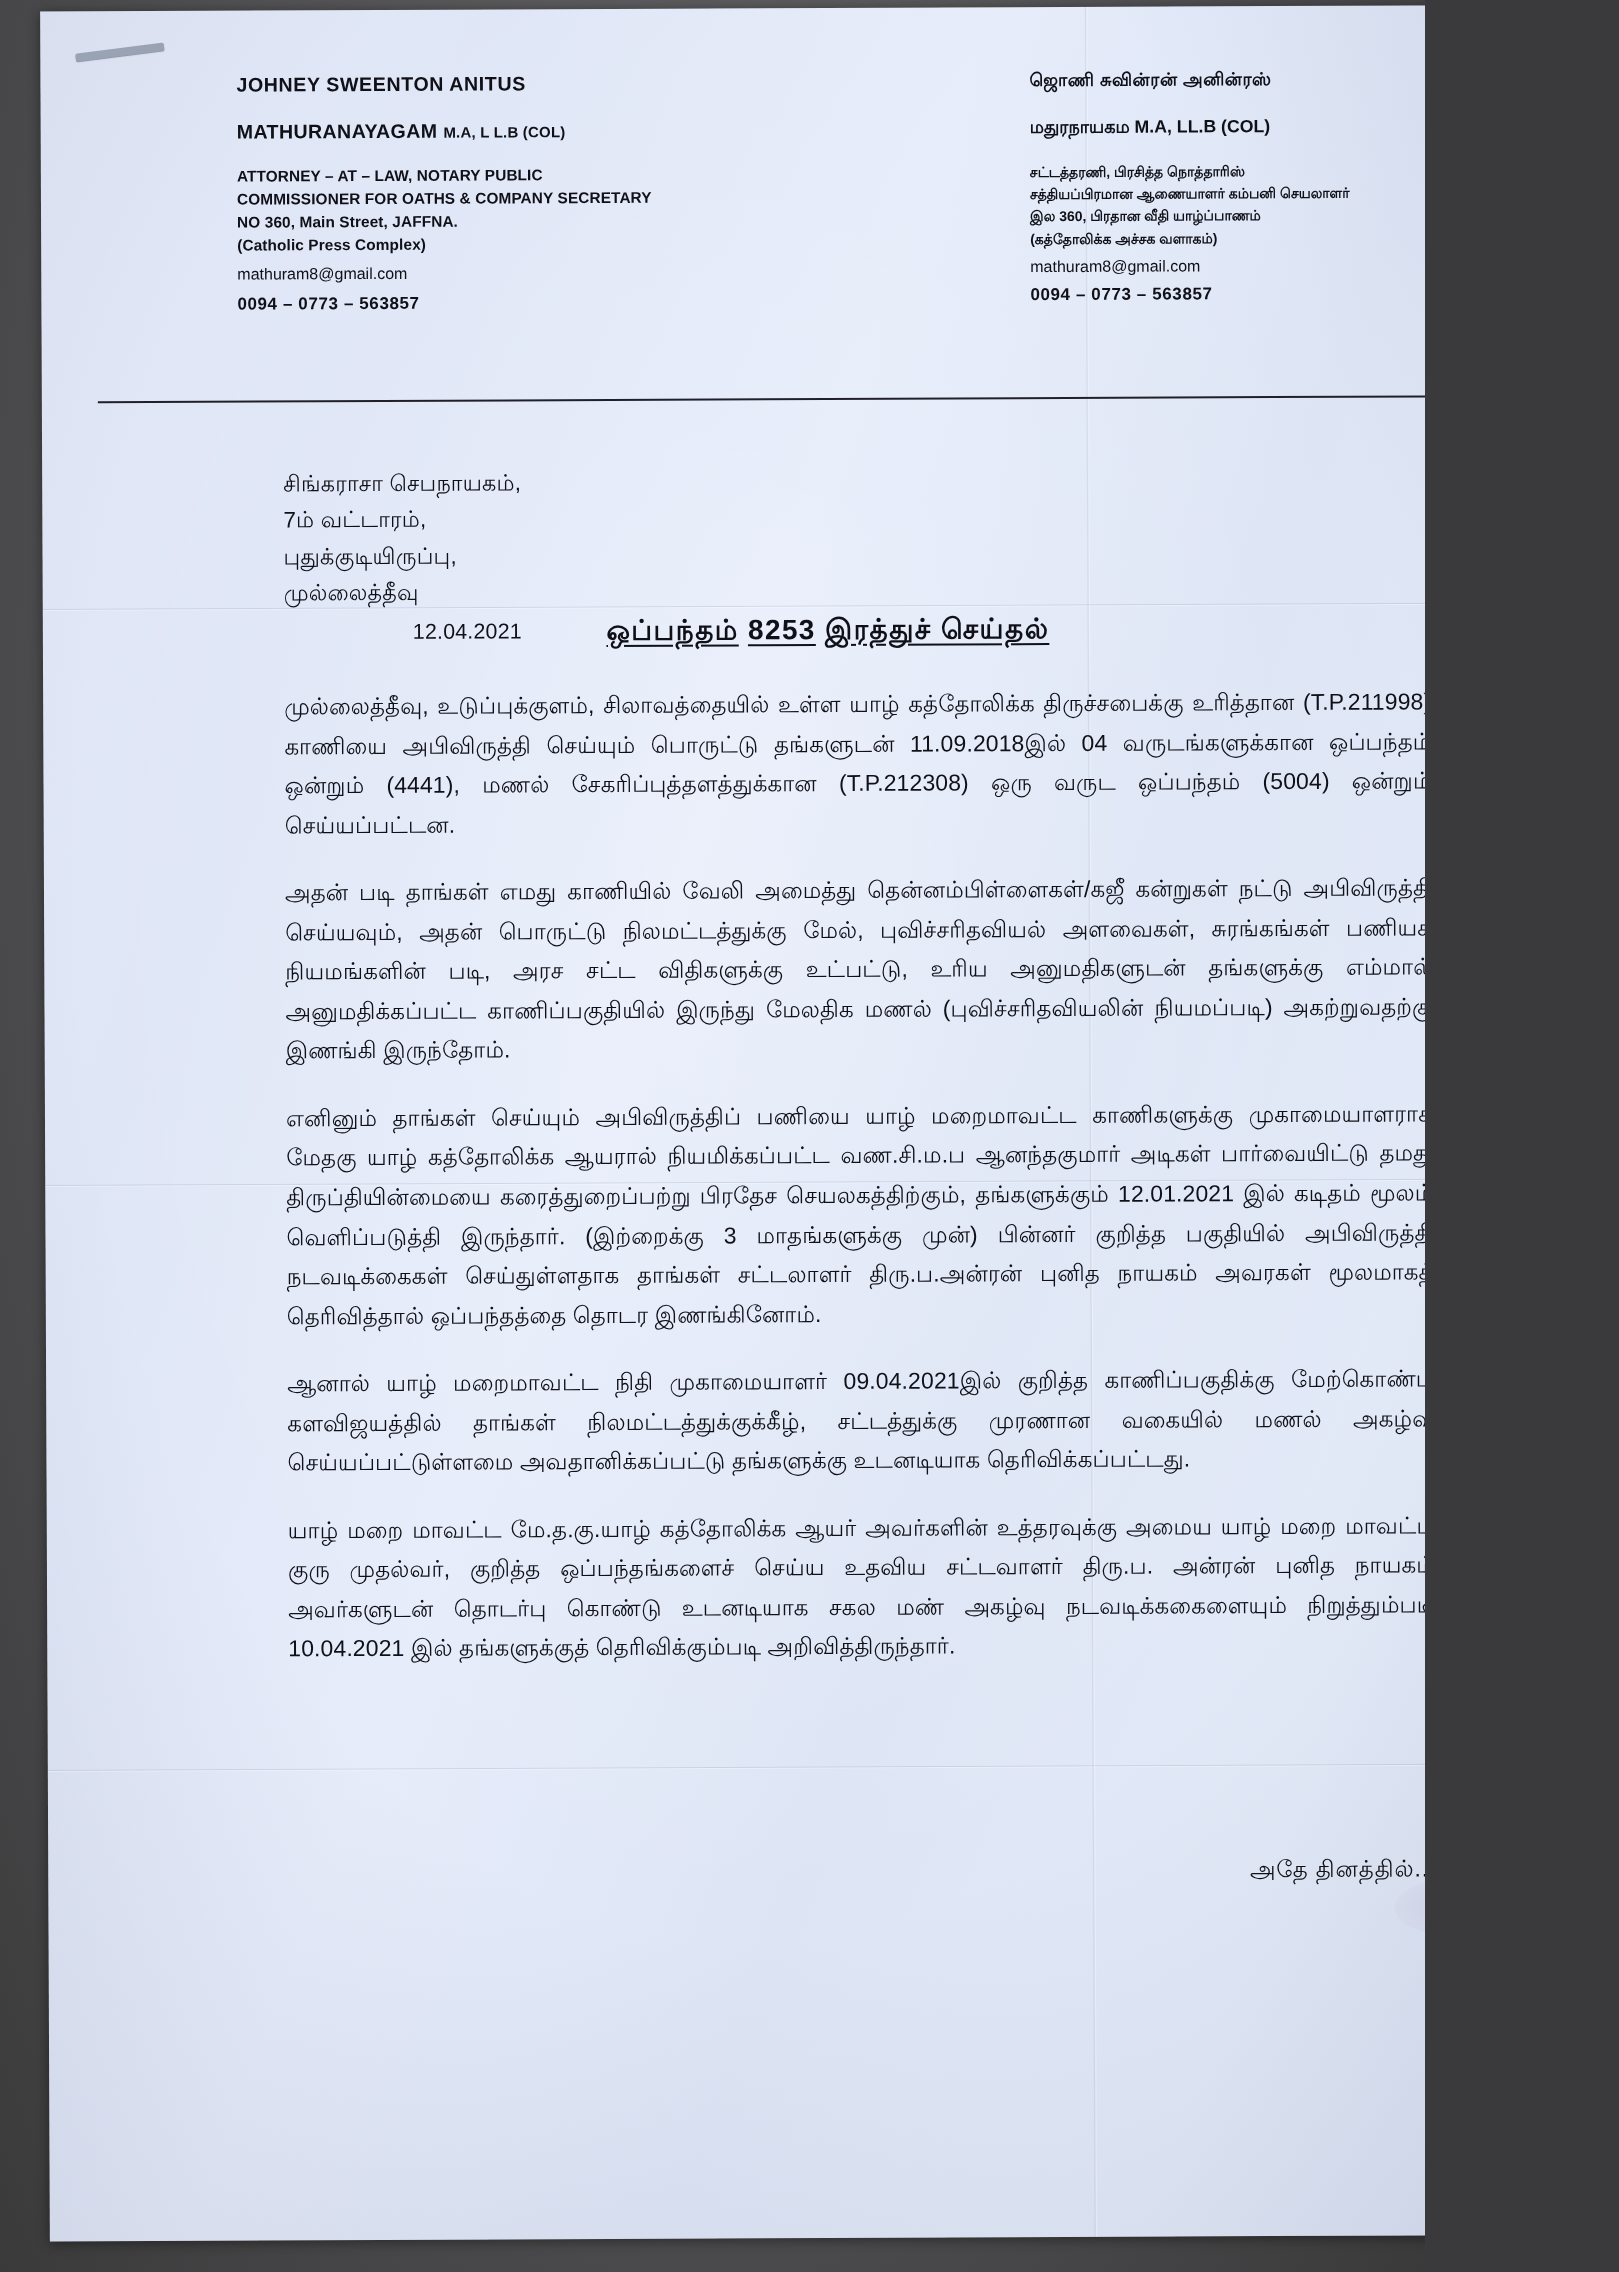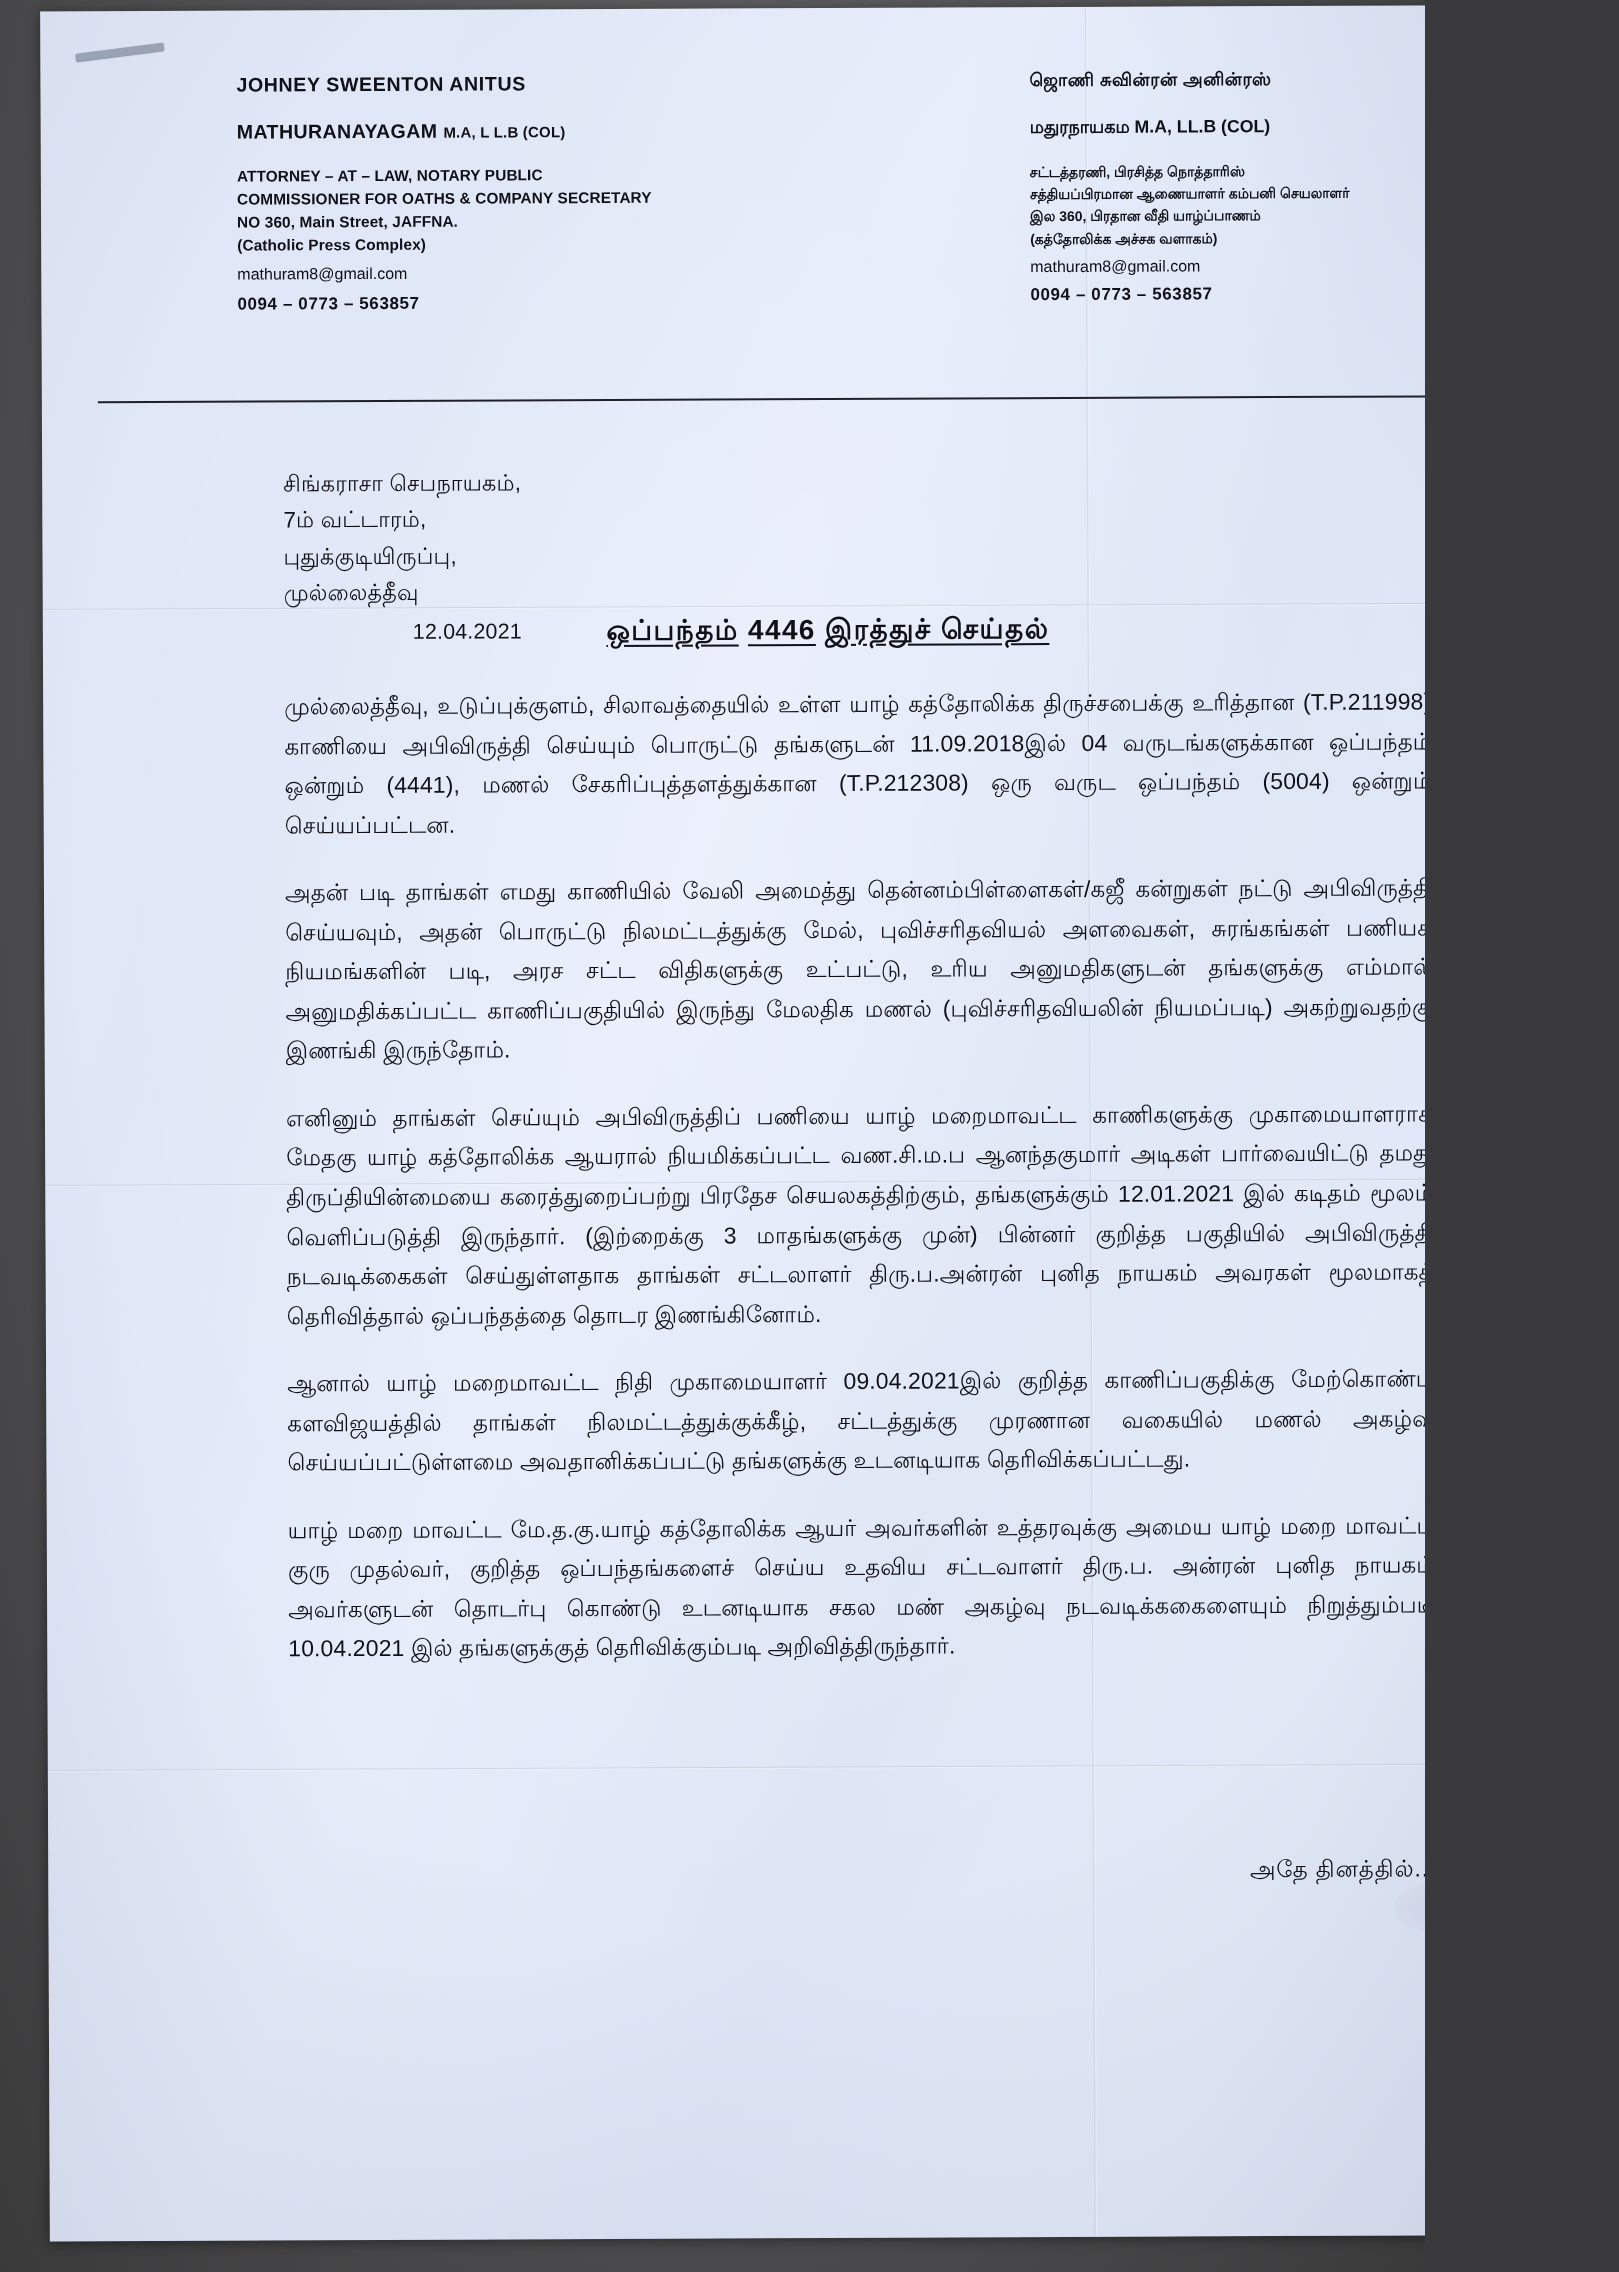--- a/index.html
+++ b/index.html
@@ -306,21 +306,21 @@
       <div class="addr">
         <div>சிங்கராசா செபநாயகம்,</div>
         <div>7ம் வட்டாரம்,</div>
         <div>புதுக்குடியிருப்பு,</div>
         <div>முல்லைத்தீவு</div>
         <div class="date">12.04.2021</div>
       </div>
 
       <div class="doc-title">
         <span class="underline">ஒப்பந்தம்</span>
-        <span class="underline">4446</span>
+        <span class="underline">8253</span>
         <span class="underline">இரத்துச் செய்தல்</span>
       </div>
 
       <div class="body-text">
         <p>முல்லைத்தீவு, உடுப்புக்குளம், சிலாவத்தையில் உள்ள யாழ் கத்தோலிக்க திருச்சபைக்கு உரித்தான (T.P.211998) காணியை அபிவிருத்தி செய்யும் பொருட்டு தங்களுடன் 11.09.2018இல் 04 வருடங்களுக்கான ஒப்பந்தம் ஒன்றும் (4441), மணல் சேகரிப்புத்தளத்துக்கான (T.P.212308) ஒரு வருட ஒப்பந்தம் (5004) ஒன்றும் செய்யப்பட்டன.</p>
         <p>அதன் படி தாங்கள் எமது காணியில் வேலி அமைத்து தென்னம்பிள்ளைகள்/கஜீ கன்றுகள் நட்டு அபிவிருத்தி செய்யவும், அதன் பொருட்டு நிலமட்டத்துக்கு மேல், புவிச்சரிதவியல் அளவைகள், சுரங்கங்கள் பணியக நியமங்களின் படி, அரச சட்ட விதிகளுக்கு உட்பட்டு, உரிய அனுமதிகளுடன் தங்களுக்கு எம்மால் அனுமதிக்கப்பட்ட காணிப்பகுதியில் இருந்து மேலதிக மணல் (புவிச்சரிதவியலின் நியமப்படி) அகற்றுவதற்கு இணங்கி இருந்தோம்.</p>
         <p>எனினும் தாங்கள் செய்யும் அபிவிருத்திப் பணியை யாழ் மறைமாவட்ட காணிகளுக்கு முகாமையாளராக மேதகு யாழ் கத்தோலிக்க ஆயரால் நியமிக்கப்பட்ட வண.சி.ம.ப ஆனந்தகுமார் அடிகள் பார்வையிட்டு தமது திருப்தியின்மையை கரைத்துறைப்பற்று பிரதேச செயலகத்திற்கும், தங்களுக்கும் 12.01.2021 இல் கடிதம் மூலம் வெளிப்படுத்தி இருந்தார். (இற்றைக்கு 3 மாதங்களுக்கு முன்) பின்னர் குறித்த பகுதியில் அபிவிருத்தி நடவடிக்கைகள் செய்துள்ளதாக தாங்கள் சட்டலாளர் திரு.ப.அன்ரன் புனித நாயகம் அவரகள் மூலமாகத் தெரிவித்தால் ஒப்பந்தத்தை தொடர இணங்கினோம்.</p>
         <p>ஆனால் யாழ் மறைமாவட்ட நிதி முகாமையாளர் 09.04.2021இல் குறித்த காணிப்பகுதிக்கு மேற்கொண்ட களவிஜயத்தில் தாங்கள் நிலமட்டத்துக்குக்கீழ், சட்டத்துக்கு முரணான வகையில் மணல் அகழ்வு செய்யப்பட்டுள்ளமை அவதானிக்கப்பட்டு தங்களுக்கு உடனடியாக தெரிவிக்கப்பட்டது.</p>
         <p>யாழ் மறை மாவட்ட மே.த.கு.யாழ் கத்தோலிக்க ஆயர் அவர்களின் உத்தரவுக்கு அமைய யாழ் மறை மாவட்ட குரு முதல்வர், குறித்த ஒப்பந்தங்களைச் செய்ய உதவிய சட்டவாளர் திரு.ப. அன்ரன் புனித நாயகம் அவர்களுடன் தொடர்பு கொண்டு உடனடியாக சகல மண் அகழ்வு நடவடிக்ககைளையும் நிறுத்தும்படி 10.04.2021 இல் தங்களுக்குத் தெரிவிக்கும்படி அறிவித்திருந்தார்.</p>
       </div>

